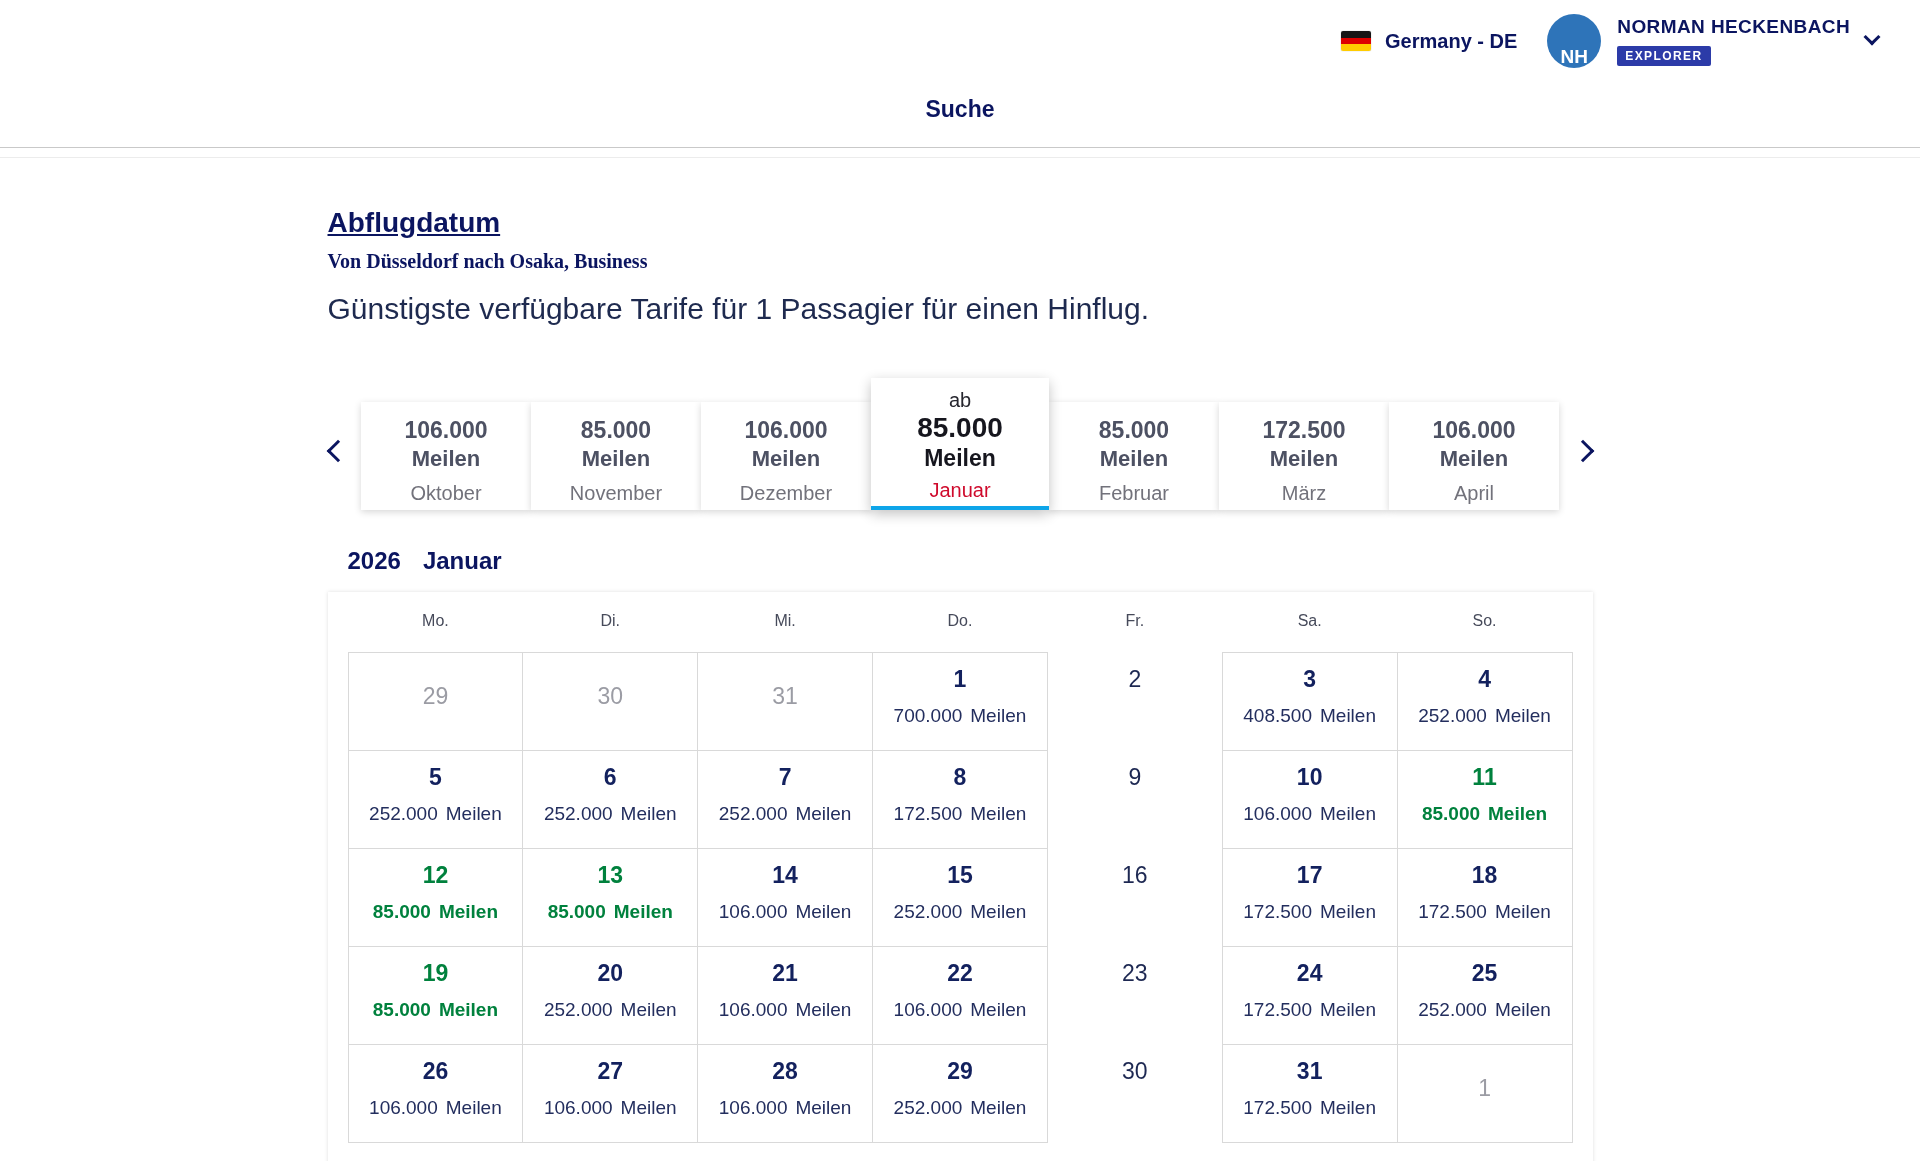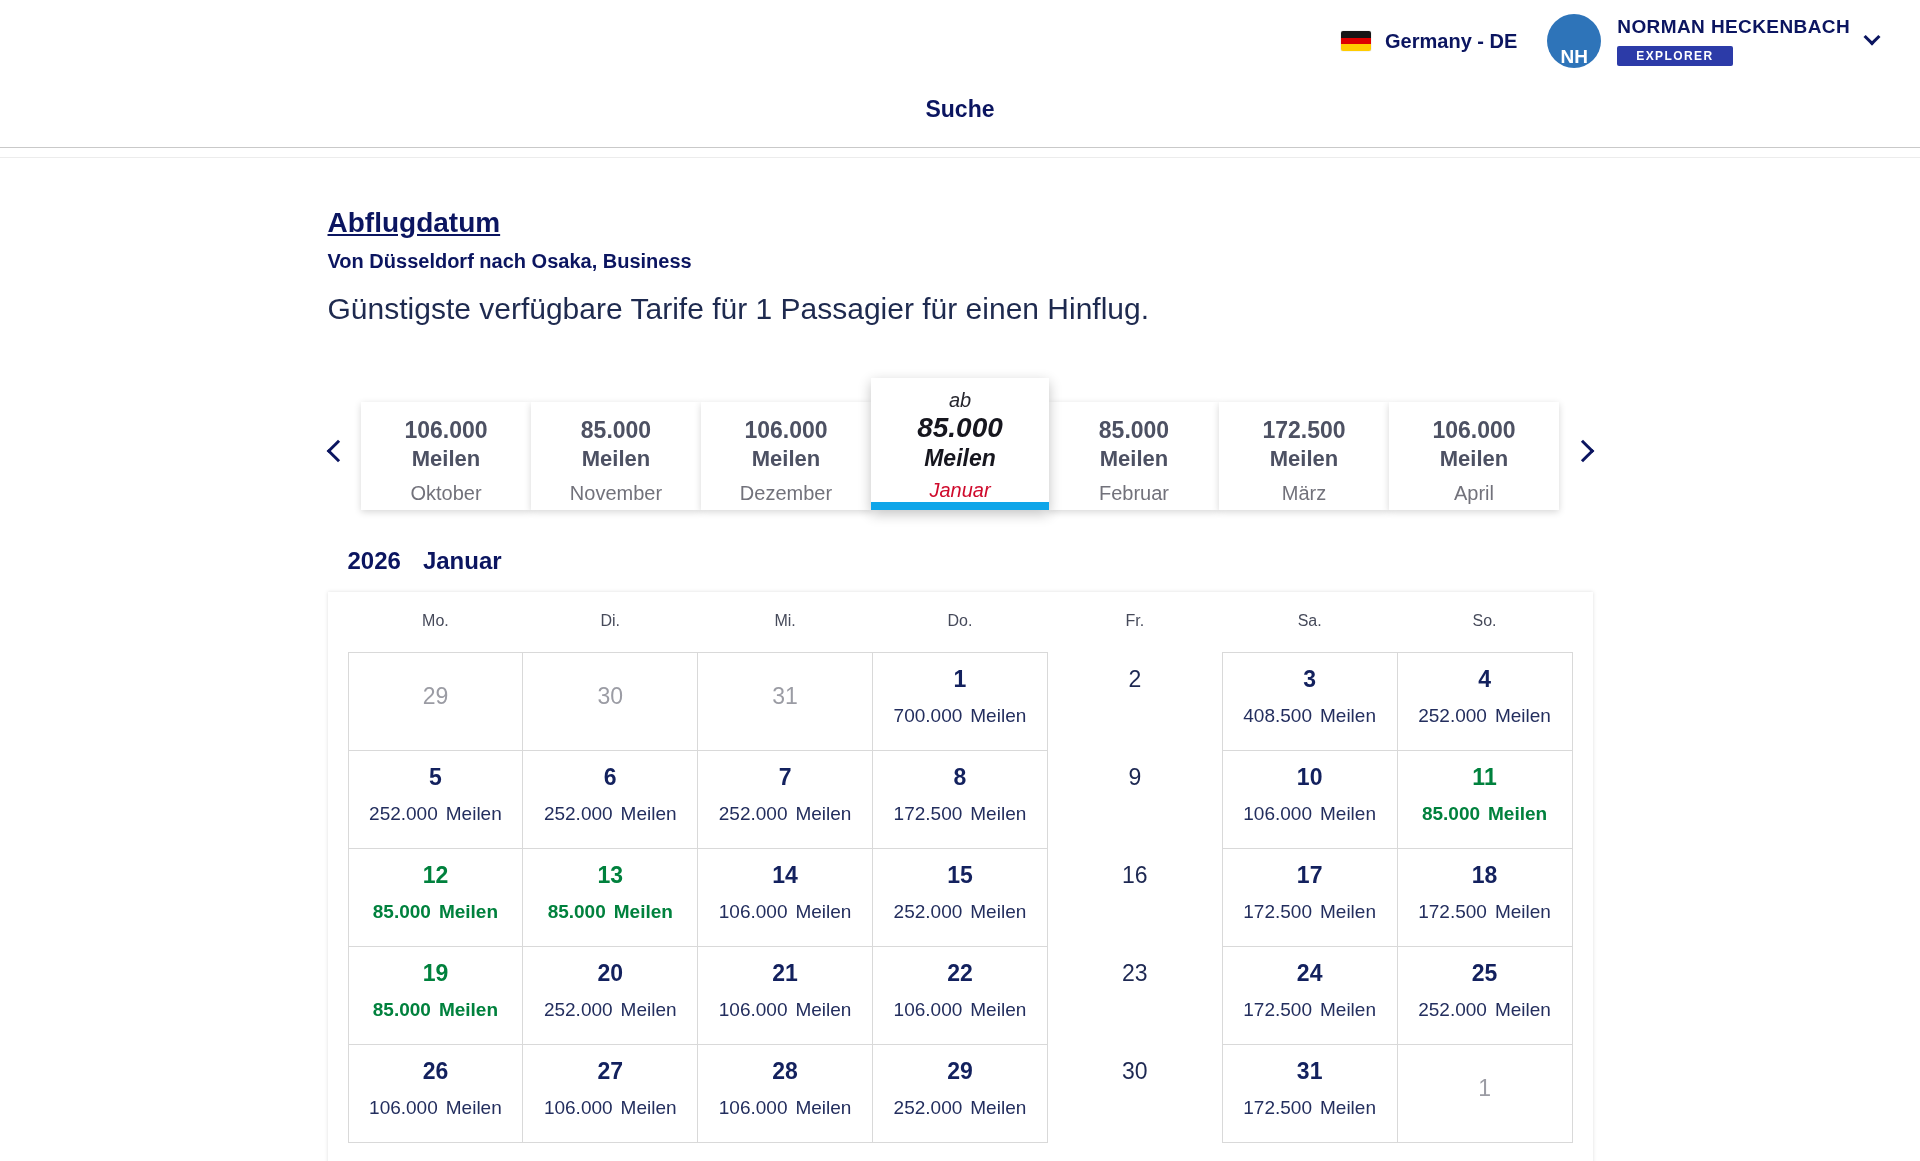--- a/index.html
+++ b/index.html
@@ -22,33 +22,33 @@
     background: linear-gradient(to bottom, #151515 0 33.3%, #dd0000 33.3% 66.6%, #ffcc00 66.6% 100%);
     box-shadow: 0 0 1px rgba(0,0,0,.45); }
   .locale-label { font-size: 20px; font-weight: 700; color: #0b1560; }
 
   .user { display: flex; align-items: center; gap: 16px; cursor: pointer; }
   .avatar { width: 54px; height: 54px; border-radius: 50%; background: #2e74b9; color: #fff;
     font-size: 19px; font-weight: 700; display: flex; align-items: flex-end; justify-content: center; }
   .user-info { display: flex; flex-direction: column; align-items: flex-start; gap: 8px; }
   .user-name { font-size: 19px; font-weight: 800; color: #0b1560; letter-spacing: .4px; }
   .user-tier { background: #2c3ba8; color: #fff; font-size: 12px; font-weight: 700;
-    letter-spacing: 1.4px; padding: 3px 19px; border-radius: 2px; }
+    letter-spacing: 1.4px; padding: 3px 8px; border-radius: 2px; }
   .chev-down { width: 12px; height: 12px; border-right: 3px solid #0b1560; border-bottom: 3px solid #0b1560;
     transform: rotate(45deg); margin-top: -8px; }
 
   .suche { position: absolute; left: 50%; transform: translateX(-50%); bottom: 24px;
     font-size: 23px; font-weight: 700; color: #0b1560; cursor: pointer; }
 
   .subheader { height: 10px; background: #fff; border-bottom: 1px solid #ececec; }
 
   
   .main { width: 1265px; margin: 48px auto 0; position: relative; }
   .title { font-size: 28px; font-weight: 800; color: #0b1560; margin: 0 0 8px; line-height: 34px; text-decoration: underline; }
-  .subtitle { font-size: 20px; font-weight: 700; color: #0b1560; line-height: 26px; }
+  .subtitle { font-size: 20px; font-weight: 700; color: #0b1560; line-height: 26px; font-family: Liberation Serif, serif; }
   .desc { font-size: 30px; font-weight: 400; color: #1e2a4f; margin: 20px 0 0; line-height: 30px; }
 
   
   .carousel { position: relative; height: 140px; margin-top: 46px; }
   .nav-btn { position: absolute; top: 58%; transform: translateY(-50%); background: none; border: none;
     padding: 10px; cursor: pointer; }
   .nav-btn.prev { left: -8px; }
   .nav-btn.next { right: -8px; }
   .chev { display: block; width: 16px; height: 16px; }
   .chev-left  { border-left: 3px solid #0b1560; border-bottom: 3px solid #0b1560; transform: rotate(45deg); }
@@ -57,21 +57,21 @@
   .track { position: absolute; left: 50%; transform: translateX(-50%); bottom: 0;
     display: flex; align-items: flex-end; }
   .month-card { width: 170px; height: 108px; background: #fff; text-align: center; padding-top: 14px;
     cursor: pointer; box-shadow: 0 2px 7px rgba(0,0,0,.16); }
   .card-price { font-size: 23px; font-weight: 700; color: #4d5163; line-height: 28px; }
   .card-unit  { font-size: 22px; font-weight: 700; color: #4d5163; line-height: 27px; margin-top: 1px; }
   .card-month { font-size: 20px; color: #72727b; line-height: 24px; margin-top: 9px; }
   .card-prefix { font-size: 20px; color: #26262e; line-height: 24px; }
 
   .month-card.selected { width: 178px; height: 132px; padding-top: 10px; position: relative; z-index: 2;
-    box-shadow: 0 4px 12px rgba(0,0,0,.24); border-bottom: 8px solid #0ea5e9; font-style: italic; }
+    box-shadow: 0 4px 12px rgba(0,0,0,.24); border-bottom: 4px solid #0ea5e9; }
   .month-card.selected .card-price { font-size: 28px; color: #16161e; line-height: 32px; }
   .month-card.selected .card-unit  { font-size: 23px; color: #16161e; line-height: 27px; }
   .month-card.selected .card-month { color: #cf0a2c; margin-top: 6px; }
 
   
   .cal-heading { display: flex; gap: 22px; margin: 36px 0 0 20px;
     font-size: 24px; font-weight: 700; color: #0b1560; line-height: 30px; }
   .cal-panel { margin-top: 16px; background: #fff; box-shadow: 0 0 4px rgba(0,0,0,.13);
     padding: 14px 20px 26px; }
   .cal-table { width: 100%; border-collapse: collapse; table-layout: fixed; }

